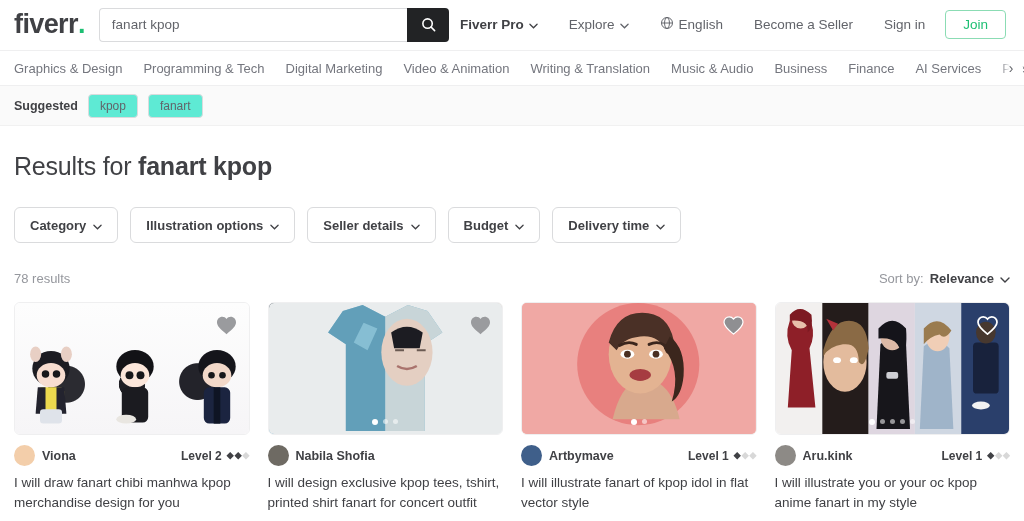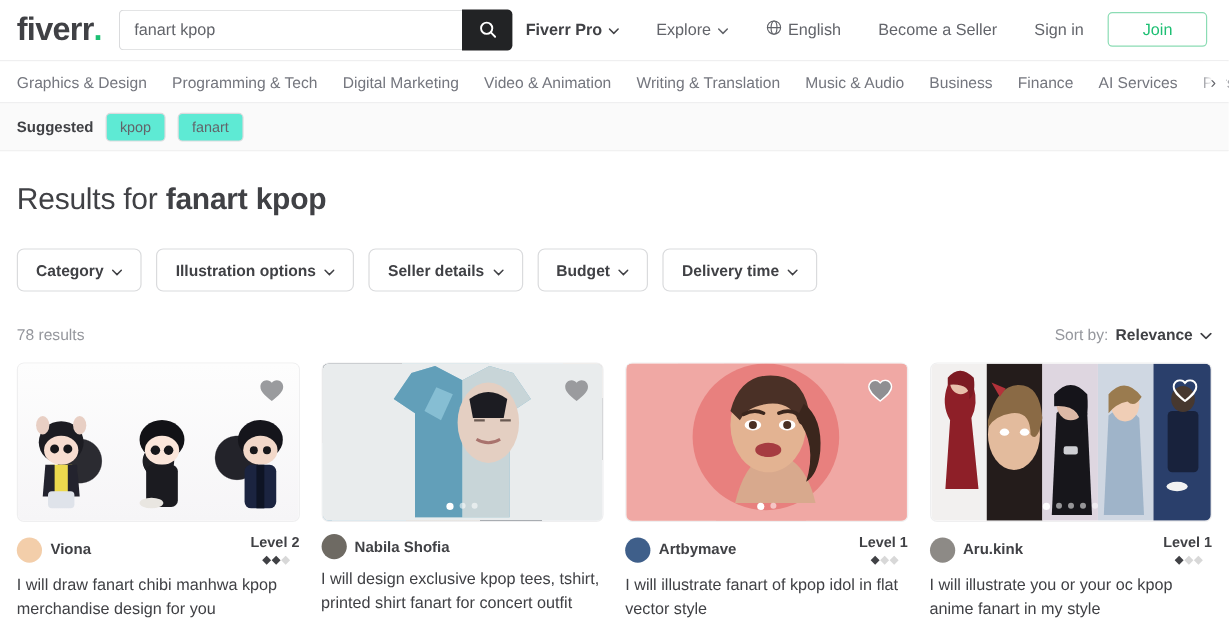--- a/index.html
+++ b/index.html
@@ -79,21 +79,21 @@
     gap: 5px;
     padding-left: 11px;
   }
   .hdr-link.strong { color: #404145; font-weight: bold; }
   .chev { display: inline-block; }
   .join-btn {
     border: 1px solid #8bdcb4;
     color: #1dbf73;
     background: #fff;
     font-size: 13.5px;
-    padding: 6px 28px;
+    padding: 6px 17px;
     border-radius: 4px;
     cursor: pointer;
     font-family: "Liberation Sans", sans-serif;
   }
 
   
   .catnav {
     height: 36px;
     display: flex;
     align-items: center;
@@ -248,21 +248,20 @@
   }
   .level {
     margin-left: auto;
     display: flex;
     align-items: center;
     gap: 3px;
     font-size: 12px;
     font-weight: bold;
     color: #404145;
     white-space: nowrap;
-    flex-direction: column;
   }
   .diamonds { display: flex; gap: 1px; margin-left: 2px; }
   .dmd { font-size: 9px; color: #d8d8d8; line-height: 1; }
   .dmd.on { color: #404145; }
 
   .card-title {
     margin-top: 7px;
     font-size: 13.5px;
     line-height: 1.45;
     color: #404145;

